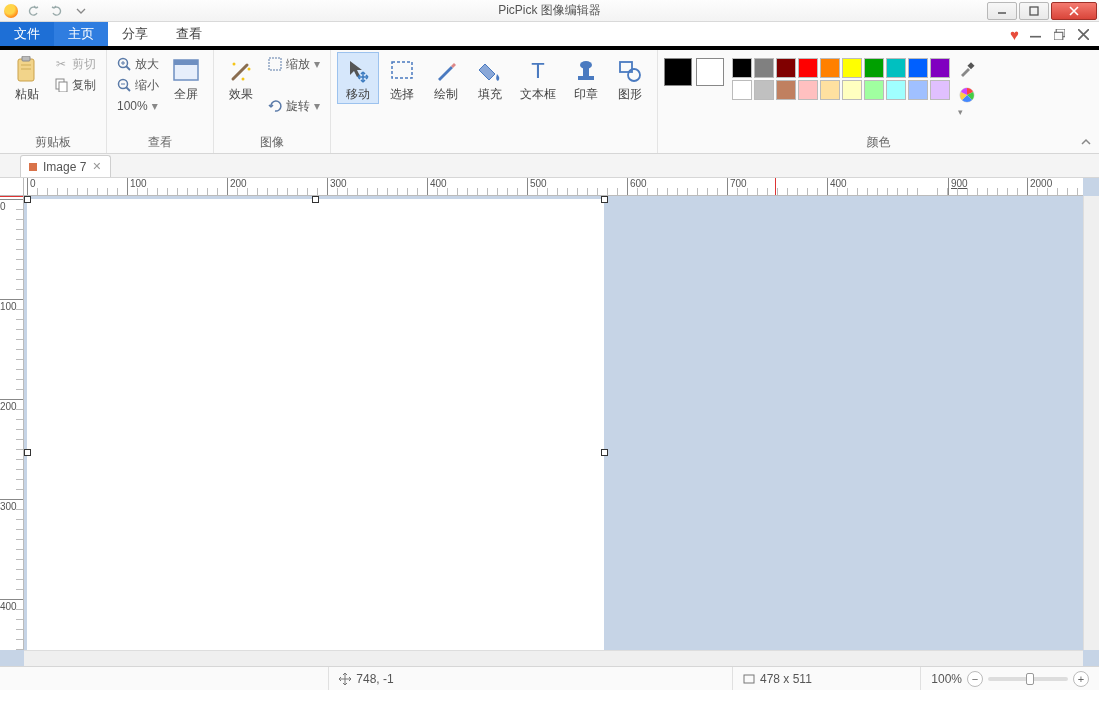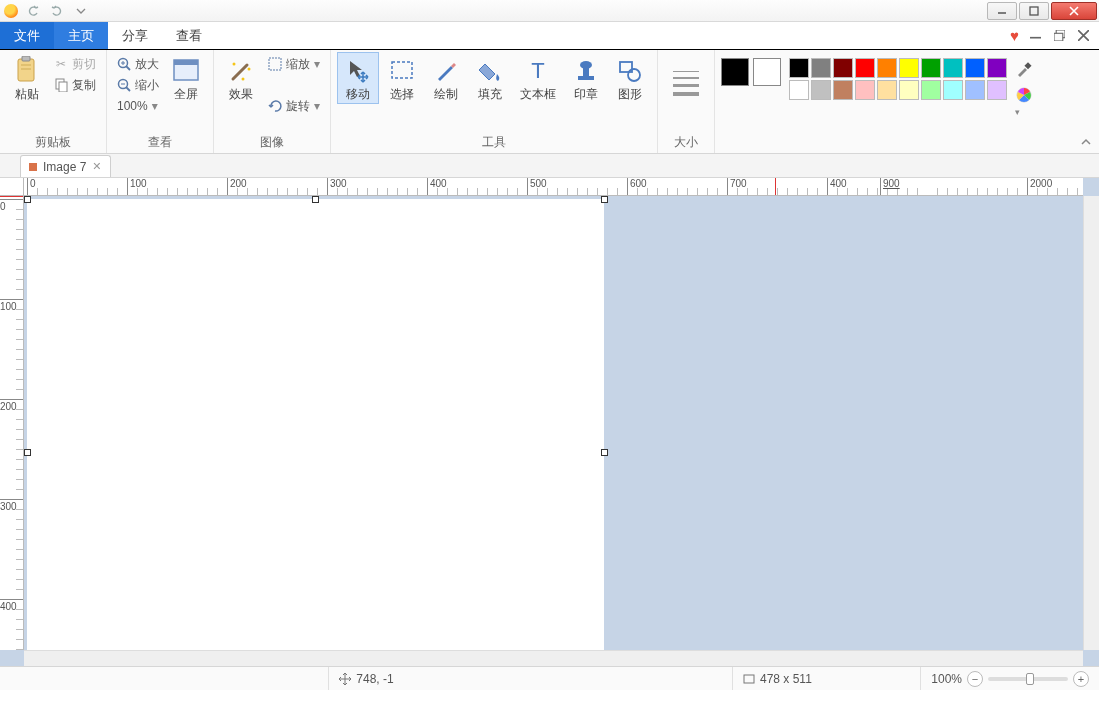--- a/index.html
+++ b/index.html
@@ -11,21 +11,21 @@
 .app-icon { width: 14px; height: 14px; border-radius: 50%; background: radial-gradient(circle at 40% 35%, #ffd54a 40%, #ff8c1a 70%); }
 .qat-btn { width: 18px; height: 18px; display: flex; align-items: center; justify-content: center; color: #9aa; cursor: default; }
 .qat-btn svg { width: 12px; height: 12px; }
 .title-text { position: absolute; left: 0; right: 0; text-align: center; pointer-events: none; color: #555; font-size: 12px; }
 .win-controls { display: flex; margin-left: auto; }
 .win-btn { width: 30px; height: 18px; border: 1px solid #b8b8b8; background: linear-gradient(#f7f7f7,#e9e9e9); margin-right: 2px; display: flex; align-items: center; justify-content: center; border-radius: 2px; }
 .win-btn.close { background: linear-gradient(#f47a6f,#d9453a); border-color: #a03028; color: #fff; width: 46px; }
 .win-btn svg { width: 10px; height: 10px; }
 
 
-.menu-strip { height: 28px; background: #fff; display: flex; align-items: stretch; border-bottom: 1px solid #000000; position: relative; }
+.menu-strip { height: 28px; background: #fff; display: flex; align-items: stretch; border-bottom: 4px solid #000000; position: relative; }
 .menu-tab { padding: 0 14px; display: flex; align-items: center; font-size: 13px; color: #444; cursor: default; }
 .menu-tab.file { background: #1e6fd6; color: #fff; }
 .menu-tab.active { background: #2f7de0; color: #fff; }
 .menu-right { margin-left: auto; display: flex; align-items: center; gap: 8px; padding-right: 8px; }
 .heart { color: #e74c3c; font-size: 15px; }
 .menu-ctrl { width: 16px; height: 16px; display: flex; align-items: center; justify-content: center; color: #666; }
 .menu-ctrl svg { width: 11px; height: 11px; }
 
 
 .ribbon { height: 104px; background: #fafafa; border-bottom: 1px solid #d6d6d6; display: flex; position: relative; }
@@ -107,20 +107,21 @@
           <path d="M3 3 A4 4 0 1 1 2 8" fill="none" stroke="#9aa" stroke-width="1.4"></path>
           <path d="M3 3 L5 1 M3 3 L1 2" stroke="#9aa" stroke-width="1.4"></path>
         </svg>
       </div>
     <div class="qat-btn">
         <svg viewBox="0 0 12 12">
           <path d="M2 4 L6 8 L10 4" fill="none" stroke="#888" stroke-width="1.3"></path>
         </svg>
       </div>
   </div>
+  <div class="title-text">PicPick 图像编辑器</div>
   <div class="win-controls">
     <div class="win-btn">
         <svg viewBox="0 0 10 10">
           <line x1="1" y1="7" x2="9" y2="7" stroke="#555" stroke-width="1.5"></line>
         </svg>
       </div>
     <div class="win-btn">
         <svg viewBox="0 0 10 10">
           <rect x="1" y="1" width="8" height="8" fill="none" stroke="#555" stroke-width="1.3"></rect>
         </svg>
@@ -336,36 +337,22 @@
       <div class="big-btn">
         <div class="ico">
             <svg width="26" height="26" viewBox="0 0 26 26">
               <rect x="3" y="4" width="12" height="10" fill="none" stroke="#4a7ac0" stroke-width="1.8"></rect>
               <circle cx="17" cy="17" r="6" fill="none" stroke="#4a7ac0" stroke-width="1.8"></circle>
             </svg>
           </div>
         <span class="lbl">图形</span>
       </div>
     </div>
-    <div class="rgroup-label">工具</div>
-  </div>
-
-  <div class="rgroup">
-    <div class="rgroup-body">
-      <div class="big-btn" style="min-width:34px;">
-        <div class="size-lines">
-            <div></div>
-            <div></div>
-            <div></div>
-            <div></div>
-          </div>
-      </div>
-    </div>
-    <div class="rgroup-label">大小</div>
-  </div>
+  </div>
+
 
   <div class="rgroup" style="flex:1; border-right:none;">
     <div class="rgroup-body color-group-body">
       <div class="current-colors">
         <div class="cur-swatch" style="background:#000000"></div>
         <div class="cur-swatch" style="background:#ffffff"></div>
       </div>
       <div class="palette" id="palette">
           <div class="pal-sw" style="background: rgb(0, 0, 0);"></div>
           <div class="pal-sw" style="background: rgb(128, 128, 128);"></div>
@@ -398,20 +385,21 @@
         <div class="colorwheel"><svg width="18" height="18" viewBox="0 0 18 18">
               <circle cx="9" cy="9" r="7" fill="none" stroke="#ccc"></circle>
               <path d="M9 2 A7 7 0 0 1 15 6 L9 9 Z" fill="#f44"></path>
               <path d="M15 6 A7 7 0 0 1 14 14 L9 9 Z" fill="#4c4"></path>
               <path d="M14 14 A7 7 0 0 1 4 14 L9 9 Z" fill="#48f"></path>
               <path d="M4 14 A7 7 0 0 1 3 6 L9 9 Z" fill="#fc4"></path>
               <path d="M3 6 A7 7 0 0 1 9 2 L9 9 Z" fill="#c4f"></path>
             </svg><span style="font-size:9px;color:#888;">▾</span></div>
       </div>
     </div>
+    <div class="rgroup-label">颜色</div>
   </div>
   <div class="ribbon-collapse">
       <svg width="10" height="10" viewBox="0 0 10 10">
         <path d="M1 7 L5 3 L9 7" fill="none" stroke="#888" stroke-width="1.5"></path>
       </svg>
     </div>
 </div>
 
 <div class="doc-tabs">
   <div class="doc-tab">
@@ -507,21 +495,21 @@
       <div class="tick" style="left: 803px;">400</div>
       <div class="minor" style="left: 813px;"></div>
       <div class="minor" style="left: 823px;"></div>
       <div class="minor" style="left: 833px;"></div>
       <div class="minor" style="left: 843px;"></div>
       <div class="minor" style="left: 853px;"></div>
       <div class="minor" style="left: 863px;"></div>
       <div class="minor" style="left: 873px;"></div>
       <div class="minor" style="left: 883px;"></div>
       <div class="minor" style="left: 893px;"></div>
-      <div class="tick" style="left: 856px; text-decoration: underline;">900</div>
+      <div class="tick" style="left: 924px; text-decoration: underline;">900</div>
       <div class="minor" style="left: 913px;"></div>
       <div class="minor" style="left: 923px;"></div>
       <div class="minor" style="left: 933px;"></div>
       <div class="minor" style="left: 943px;"></div>
       <div class="minor" style="left: 953px;"></div>
       <div class="minor" style="left: 963px;"></div>
       <div class="minor" style="left: 973px;"></div>
       <div class="minor" style="left: 983px;"></div>
       <div class="minor" style="left: 993px;"></div>
       <div class="tick" style="left: 1003px;">2000</div>

